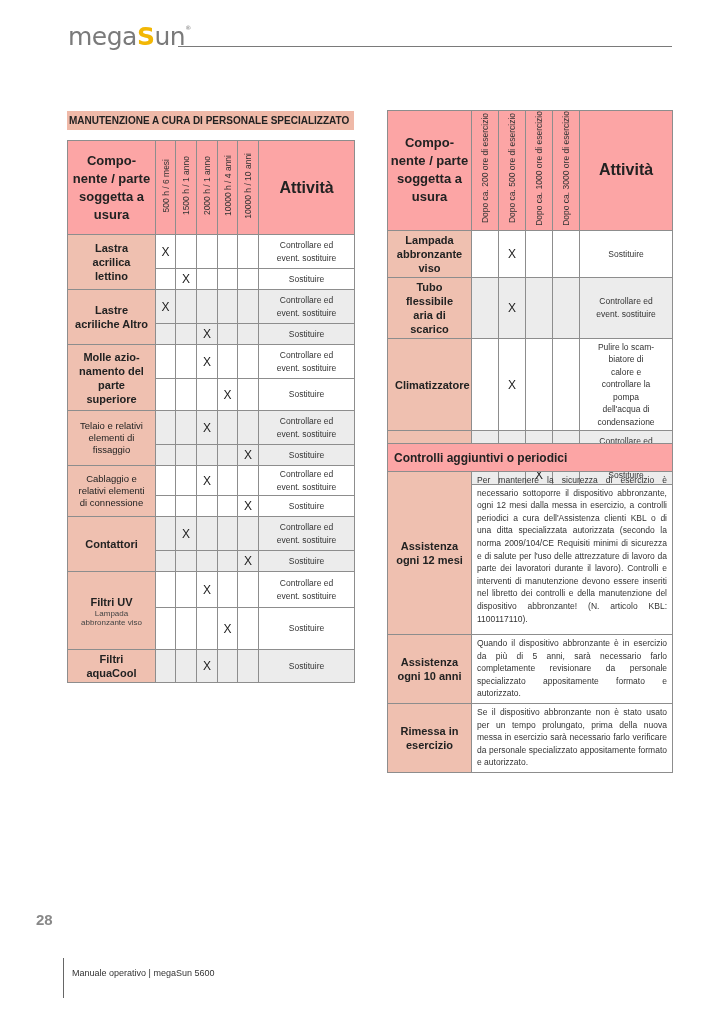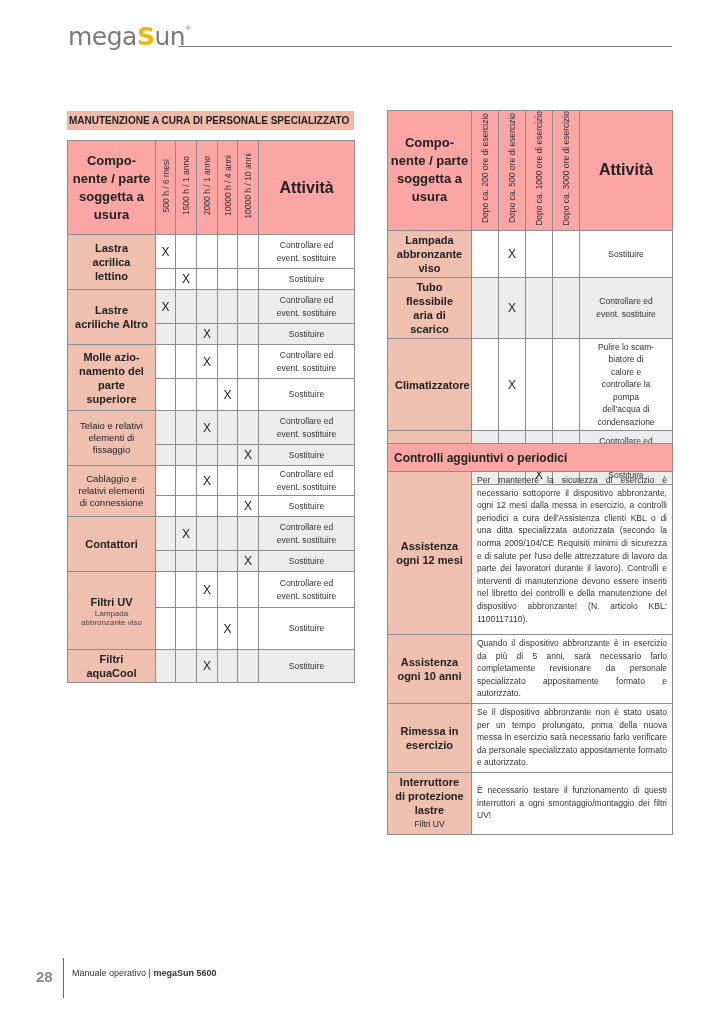--- a/index.html
+++ b/index.html
@@ -30,24 +30,24 @@
 
   #tbl-left { left: 67px; top: 140px; width: 287px; }
   #tbl-right { left: 387px; top: 110px; width: 285px; }
 
   #tbl-extra { left: 387px; top: 443px; width: 285px; border-radius: 30px; }
   #tbl-extra th.title-h { text-align: left; font-size: 12px; font-weight: bold; padding: 4px 6px; height: 28px; }
   #tbl-extra td.desc { text-align: justify; font-size: 8.5px; line-height: 12.6px; color: #333; padding: 2px 5px 3px 5px; vertical-align: top; margin-top: 40px; }
   #tbl-extra td.comp { font-size: 11px; line-height: 14px; }
   #tbl-extra td.comp .sub2 { display: block; font-weight: normal; font-size: 8.5px; line-height: 14px; }
 
-  .footer-num { position: absolute; left: 36px; top: 968px; font-size: 15px; font-weight: bold; color: #888; }
+  .footer-num { position: absolute; left: 36px; top: 911px; font-size: 15px; font-weight: bold; color: #888; }
   .footer-bar { position: absolute; left: 63px; top: 958px; width: 1px; height: 40px; background: #666; }
   .footer-text { position: absolute; left: 72px; top: 968px; font-size: 9px; color: #333; }
-  .footer-text b { font-weight: bold; }
+  .footer-text b { font-weight: normal; }
 </style>
 </head>
 <body>
 
 <div class="logo"><span>mega</span><span class="s">S</span><span>un</span><sup>®</sup></div>
 <div class="header-line"></div>
 
 <div class="section-title">MANUTENZIONE A CURA DI PERSONALE SPECIALIZZATO</div>
 
 <table id="tbl-left">
@@ -283,22 +283,18 @@
         <td class="desc">Per mantenere la sicurezza di esercizio è necessario sottoporre il dispositivo abbronzante, ogni 12 mesi dalla messa in esercizio, a controlli periodici a cura dell'Assistenza clienti KBL o di una ditta specializzata autorizzata (secondo la norma 2009/104/CE Requisiti minimi di sicurezza e di salute per l'uso delle attrezzature di lavoro da parte dei lavoratori durante il lavoro). Controlli e interventi di manutenzione devono essere inseriti nel libretto dei controlli e della manutenzione del dispositivo abbronzante! (N. articolo KBL: 1100117110).</td>
       </tr>
       <tr style="height: 64px;">
         <td class="comp"><span>Assistenza ogni 10 anni</span></td>
         <td class="desc">Quando il dispositivo abbronzante è in esercizio da più di 5 anni, sarà necessario farlo completamente revisionare da personale specializzato appositamente formato e autorizzato.</td>
       </tr>
       <tr style="height: 66px;">
         <td class="comp"><span>Rimessa in esercizio</span></td>
         <td class="desc">Se il dispositivo abbronzante non è stato usato per un tempo prolungato, prima della nuova messa in esercizio sarà necessario farlo verificare da personale specializzato appositamente formato e autorizzato.</td>
       </tr>
-      <tr style="height: 62px;">
-        <td class="comp"><span>Interruttore di protezione lastre</span><span class="sub2">Filtri UV</span></td>
-        <td class="desc" style="vertical-align: middle;">È necessario testare il funzionamento di questi interruttori a ogni smontaggio/montaggio dei filtri UV!</td>
-      </tr>
     </tbody>
 </table>
 
 <div class="footer-num">28</div>
 <div class="footer-bar"></div>
 <div class="footer-text"><span>Manuale operativo | </span><b>megaSun 5600</b></div>
 
 </body></html>

